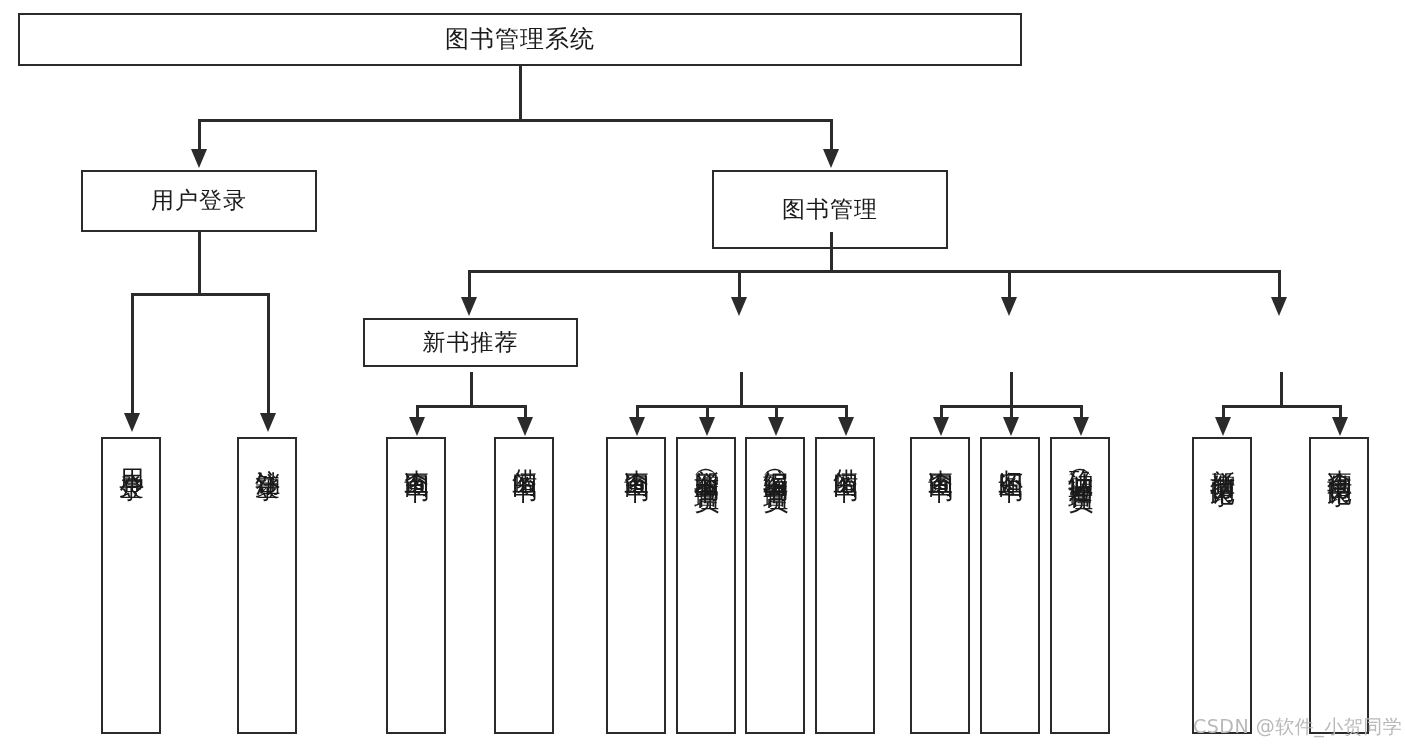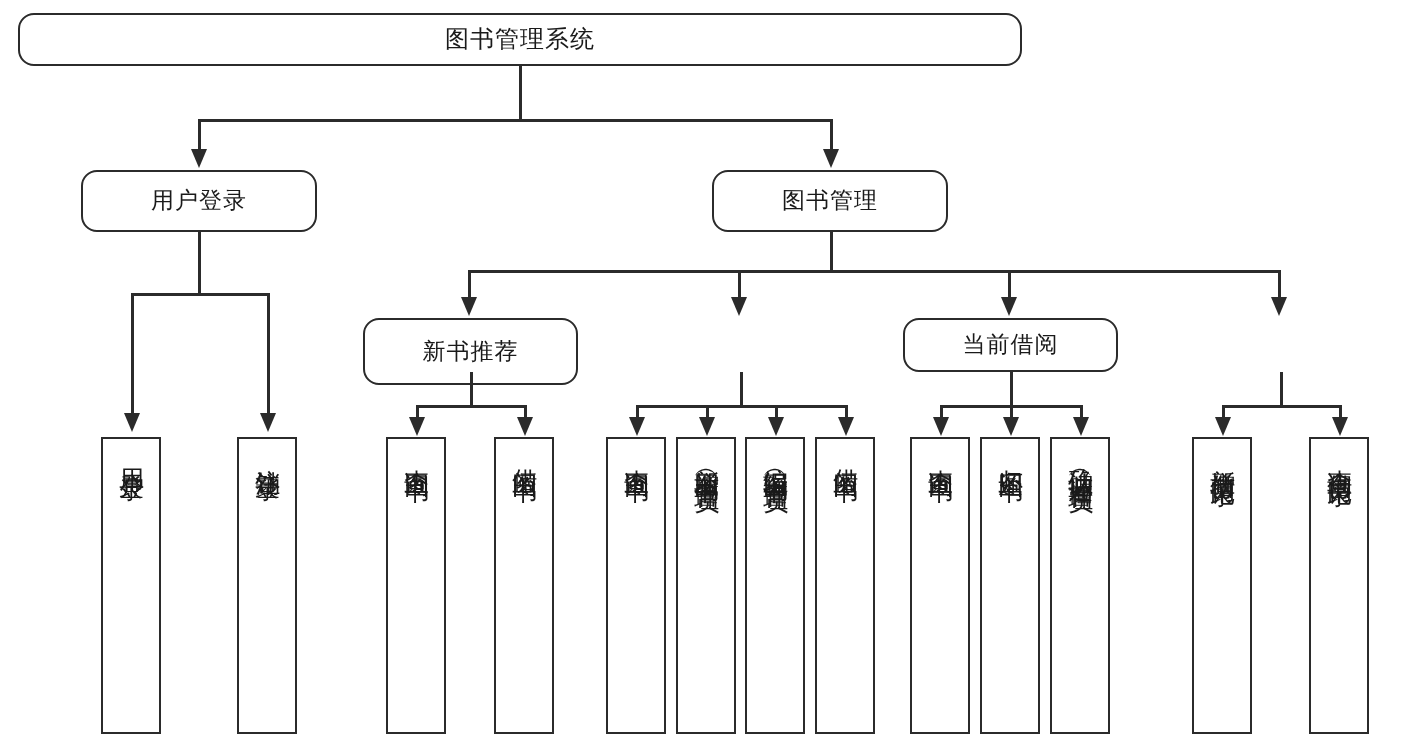--- a/index.html
+++ b/index.html
@@ -27,21 +27,20 @@
     display: flex;
     align-items: center;
     justify-content: center;
     color: #1a1a1a;
   }
   .node.h {
     
     font-size: 23px;
     letter-spacing: 1px;
     line-height: 1.2;
-    border-radius: 16px;
   }
   .node.root {
     font-size: 24px;
   }
   .node.v {
     
     align-items: flex-start;
     justify-content: center;
     padding-top: 10px;
   }
@@ -94,21 +93,21 @@
   <div class="vline" style="left:198px; top:119px; height:32px;"></div>
   <div class="arrow" style="left:191px; top:149px;"></div>
 
   <div class="vline" style="left:830px; top:119px; height:32px;"></div>
   <div class="arrow" style="left:823px; top:149px;"></div>
 
   <div class="node h" style="left:81px; top:170px; width:236px; height:62px;">
     <span>用户登录</span>
   </div>
 
-  <div class="node h" style="left:712px; top:170px; width:236px; height:62px;">
+  <div class="node h" style="left:712px; top:170px; width:236px; height:79px;">
     <span>图书管理</span>
   </div>
 
   <div class="vline" style="left:198px; top:232px; height:63px;"></div>
   <div class="hline" style="left:131px; top:293px; width:136px;"></div>
   <div class="vline" style="left:131px; top:293px; height:122px;"></div>
   <div class="arrow" style="left:124px; top:413px;"></div>
   <div class="vline" style="left:267px; top:293px; height:122px;"></div>
   <div class="arrow" style="left:260px; top:413px;"></div>
 
@@ -116,25 +115,22 @@
   <div class="hline" style="left:468px; top:270px; width:810px;"></div>
   <div class="vline" style="left:468px; top:270px; height:29px;"></div>
   <div class="arrow" style="left:461px; top:297px;"></div>
   <div class="vline" style="left:738px; top:270px; height:29px;"></div>
   <div class="arrow" style="left:731px; top:297px;"></div>
   <div class="vline" style="left:1008px; top:270px; height:29px;"></div>
   <div class="arrow" style="left:1001px; top:297px;"></div>
   <div class="vline" style="left:1278px; top:270px; height:29px;"></div>
   <div class="arrow" style="left:1271px; top:297px;"></div>
 
-  <div class="node h" style="left:363px; top:318px; width:215px; height:67px;">
+  <div class="node h" style="left:363px; top:318px; width:215px; height:49px;">
     <span>新书推荐</span>
-  </div>
-  <div class="node h" style="left:903px; top:318px; width:215px; height:54px;">
-    <span>当前借阅</span>
   </div>
 
   <div class="vline" style="left:470px; top:372px; height:35px;"></div>
   <div class="hline" style="left:416px; top:405px; width:108px;"></div>
   <div class="vline" style="left:416px; top:405px; height:14px;"></div>
   <div class="arrow" style="left:409px; top:417px;"></div>
   <div class="vline" style="left:524px; top:405px; height:14px;"></div>
   <div class="arrow" style="left:517px; top:417px;"></div>
 
   <div class="vline" style="left:740px; top:372px; height:35px;"></div>
@@ -201,14 +197,17 @@
     <span class="vtext">确认归还（管理员）</span>
   </div>
 
   <div class="node v" style="left:1192px; top:437px; width:60px; height:297px;">
     <span class="vtext">新增借阅记录</span>
   </div>
   <div class="node v" style="left:1309px; top:437px; width:60px; height:297px;">
     <span class="vtext">查询借阅记录</span>
   </div>
 
+  <div class="watermark" style="left:1193px; top:714px;">
+    <span>CSDN @软件_小贺同学</span>
+  </div>
 
 </div>
 
 </body></html>

